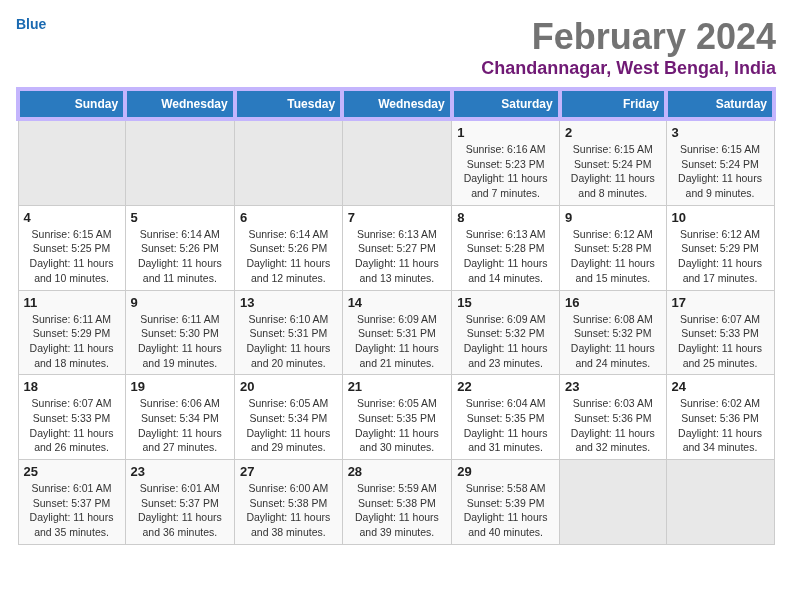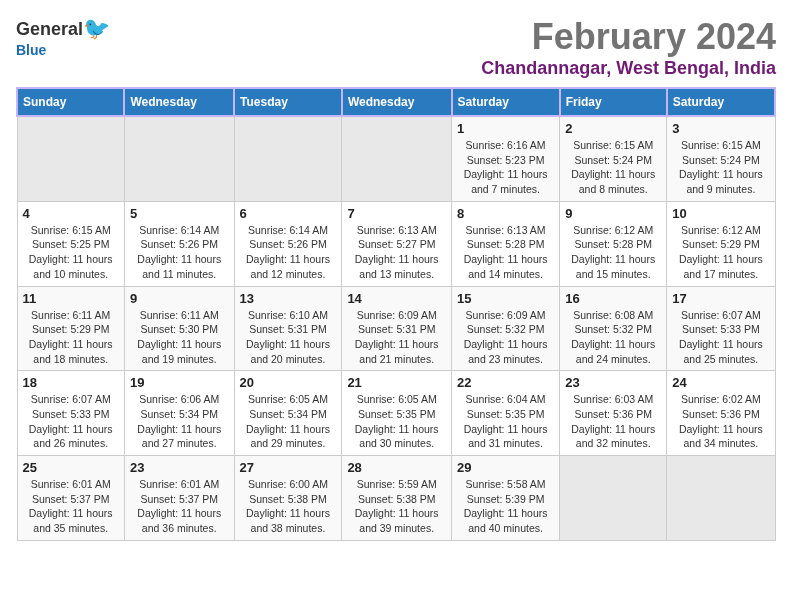--- a/index.html
+++ b/index.html
@@ -54,24 +54,24 @@
       font-weight: bold;
     }
     table {
       width: 100%;
       border-collapse: collapse;
       font-size: 11px;
     }
     thead tr th {
       background-color: #2a7abf;
       color: #fff;
-      text-align: left;
+      text-align: right;
       padding: 6px 5px;
       font-size: 12px;
-      border: 2px solid #c4b5fd;
+      border: 4px solid #c4b5fd;
     }
     tbody tr td {
       border: 1px solid #ccc;
       vertical-align: top;
       padding: 4px 5px;
       width: 113px;
       height: 80px;
     }
     tbody tr:nth-child(odd) td {
       background-color: #f9f9f9;
@@ -94,24 +94,20 @@
     }
     .empty-cell {
       background-color: #e8e8e8 !important;
     }
   </style>
 </head>
 <body>
 
 <div class="header-area">
   <div class="logo">
-    <div class="logo-top">
-      <span class="logo-text-general">General</span>
-      <span class="logo-bird">🐦</span>
-    </div>
     <span class="logo-text-blue">Blue</span>
   </div>
   <div class="title-area">
     <div class="month-title">February 2024</div>
     <div class="location-title">Chandannagar, West Bengal, India</div>
   </div>
 </div>
 
 <table>
   <thead>

